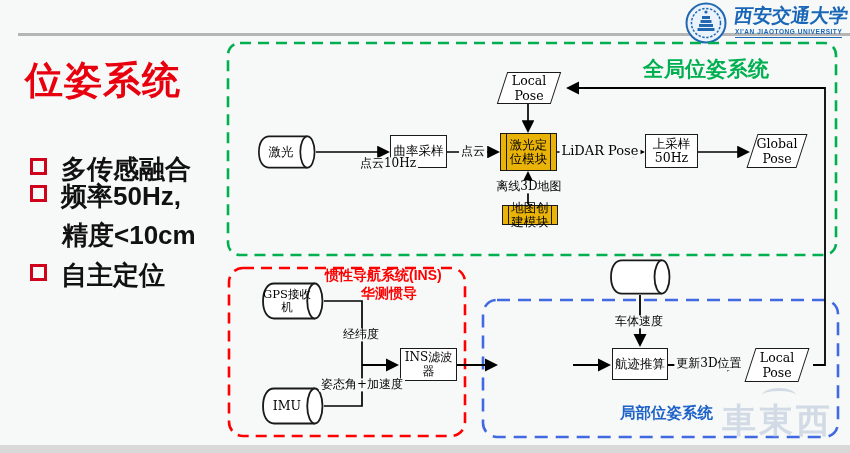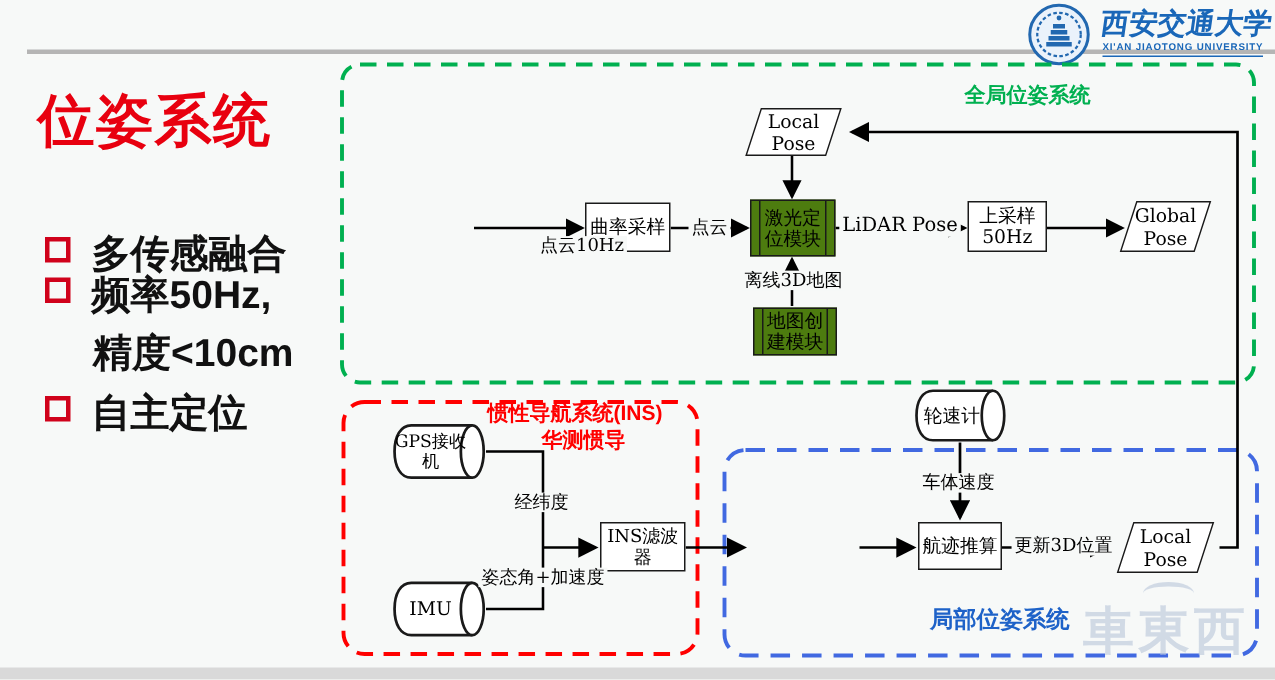--- a/index.html
+++ b/index.html
@@ -20,29 +20,29 @@
     font-weight:bold;font-size:19px;color:#1a67b8;letter-spacing:0px;transform:skewX(-8deg);white-space:nowrap;}
   .logo-en{position:absolute;left:51px;top:27px;font-size:6.5px;font-weight:bold;color:#1a67b8;
     letter-spacing:0.55px;border-bottom:1.5px solid #1a67b8;padding-bottom:1.5px;white-space:nowrap;}
   
   .page-title{position:absolute;left:25px;top:55px;font-size:38px;font-weight:bold;color:#e8000f;letter-spacing:1px;}
   .bullet-row{position:absolute;left:30px;font-size:26px;font-weight:bold;color:#111;white-space:nowrap;}
   .bullet-marker{display:inline-block;width:11px;height:11px;border:3.5px solid #d0021b;margin-right:14px;vertical-align:3px;}
   .bullet-indent{margin-left:32px;}
   
   .overlay{position:absolute;left:0;top:0;width:850px;height:453px;}
-  .grp-label{position:absolute;font-weight:bold;font-size:14px;white-space:nowrap;}
+  .grp-label{position:absolute;font-weight:bold;font-size:21px;white-space:nowrap;}
   .grp-global{left:643px;top:55px;color:#00b050;}
   .grp-ins1{left:325px;top:267px;color:#ff0000;font-size:14px;}
   .grp-ins2{left:361px;top:285px;color:#ff0000;font-size:14px;}
   .grp-local{left:620px;top:403px;color:#1e62c8;font-size:15.5px;}
   .node{position:absolute;box-sizing:border-box;font-family:"DejaVu Serif",serif;
     font-size:12.5px;color:#000;text-align:center;}
   .rect{background:#fff;border:1.6px solid var(--ink);display:flex;align-items:center;justify-content:center;line-height:1.15;}
-  .predef{background:#4d7c0f;border:1.6px solid var(--ink);display:flex;align-items:center;justify-content:center;line-height:1.15;}
+  .predef{background:#eab308;border:1.6px solid var(--ink);display:flex;align-items:center;justify-content:center;line-height:1.15;}
   .predef::before,.predef::after{content:"";position:absolute;top:0;bottom:0;border-left:1.6px solid var(--ink);}
   .predef::before{left:5px;} .predef::after{right:5px;}
   .para .para-skin{position:absolute;top:0;bottom:0;left:9px;right:9px;background:#fff;
     border:1.6px solid var(--ink);transform:skewX(-18deg);}
   .para .node-label{position:absolute;inset:0;display:flex;align-items:center;justify-content:center;line-height:1.2;}
   .cyl svg{position:absolute;left:0;top:0;width:100%;height:100%;}
   .cyl .node-label{position:absolute;left:0;right:11px;top:0;bottom:0;display:flex;align-items:center;justify-content:center;line-height:1.1;}
   .edge-label{position:absolute;transform:translate(-50%,-50%);background:var(--bg);
     font-family:"DejaVu Serif",serif;font-size:12px;color:#000;padding:0 2px;white-space:nowrap;line-height:1.1;}
   
@@ -111,20 +111,27 @@
     <line x1="573" y1="365" x2="609" y2="365" stroke="#000" stroke-width="1.8" marker-end="url(#arr)"></line>
     <line x1="640" y1="295" x2="640" y2="345" stroke="#000" stroke-width="1.8" marker-end="url(#arr)"></line>
     <line x1="668" y1="365" x2="738" y2="365" stroke="#000" stroke-width="1.8" marker-end="url(#arr)"></line>
   </svg>
 
   <div class="grp-label grp-global">全局位姿系统</div>
   <div class="grp-label grp-ins1">惯性导航系统(INS)</div>
   <div class="grp-label grp-ins2">华测惯导</div>
   <div class="grp-label grp-local">局部位姿系统</div>
 
+  <div class="node cyl" style="left:257px;top:135px;width:59px;height:34px;">
+    <svg viewBox="0 0 62 37" preserveAspectRatio="none">
+      <path d="M53 1.5 H13 C6 1.5 2 8.5 2 18.5 C2 28.5 6 35.5 13 35.5 H53" fill="#fff" stroke="#1a1a1a" stroke-width="1.8"></path>
+      <ellipse cx="53" cy="18.5" rx="7.5" ry="17" fill="#fff" stroke="#1a1a1a" stroke-width="1.8"></ellipse>
+    </svg>
+    <div class="node-label">激光</div>
+  </div>
 
   <div class="node rect" style="left:390px;top:135px;width:57px;height:33px;">
     <span>曲率采样</span>
   </div>
 
   <div class="node predef" style="left:500px;top:133px;width:57px;height:38px;">
     <span><span>激光定</span><br><span>位模块</span></span>
   </div>
 
   <div class="node rect" style="left:645px;top:134px;width:53px;height:34px;">
@@ -138,21 +145,21 @@
       </div>
   </div>
 
   <div class="node para" style="left:493px;top:72px;width:72px;height:32px;">
     <div class="para-skin"></div>
     <div class="node-label">
         <span><span>Local</span><br><span>Pose</span></span>
       </div>
   </div>
 
-  <div class="node predef" style="left:502px;top:205px;width:56px;height:32px;">
+  <div class="node predef" style="left:502px;top:205px;width:56px;height:20px;">
     <span><span>地图创</span><br><span>建模块</span></span>
   </div>
 
   <div class="node cyl" style="left:261px;top:282px;width:63px;height:38px;font-size:11.5px;">
     <svg viewBox="0 0 62 37" preserveAspectRatio="none">
       <path d="M53 1.5 H13 C6 1.5 2 8.5 2 18.5 C2 28.5 6 35.5 13 35.5 H53" fill="#fff" stroke="#1a1a1a" stroke-width="1.8"></path>
       <ellipse cx="53" cy="18.5" rx="7.5" ry="17" fill="#fff" stroke="#1a1a1a" stroke-width="1.8"></ellipse>
     </svg>
     <div class="node-label">
         <span><span>GPS接收</span><br><span>机</span></span>
@@ -169,21 +176,20 @@
 
   <div class="node rect" style="left:400px;top:348px;width:57px;height:33px;font-size:12px;">
     <span>INS滤波器</span>
   </div>
 
   <div class="node cyl" style="left:609px;top:259px;width:62px;height:36px;">
     <svg viewBox="0 0 62 37" preserveAspectRatio="none">
       <path d="M53 1.5 H13 C6 1.5 2 8.5 2 18.5 C2 28.5 6 35.5 13 35.5 H53" fill="#fff" stroke="#1a1a1a" stroke-width="1.8"></path>
       <ellipse cx="53" cy="18.5" rx="7.5" ry="17" fill="#fff" stroke="#1a1a1a" stroke-width="1.8"></ellipse>
     </svg>
-    <div class="node-label">轮速计</div>
   </div>
 
 
   <div class="node rect" style="left:612px;top:348px;width:56px;height:32px;">
     <span>航迹推算</span>
   </div>
 
   <div class="node para" style="left:741px;top:348px;width:72px;height:34px;">
     <div class="para-skin"></div>
     <div class="node-label">

